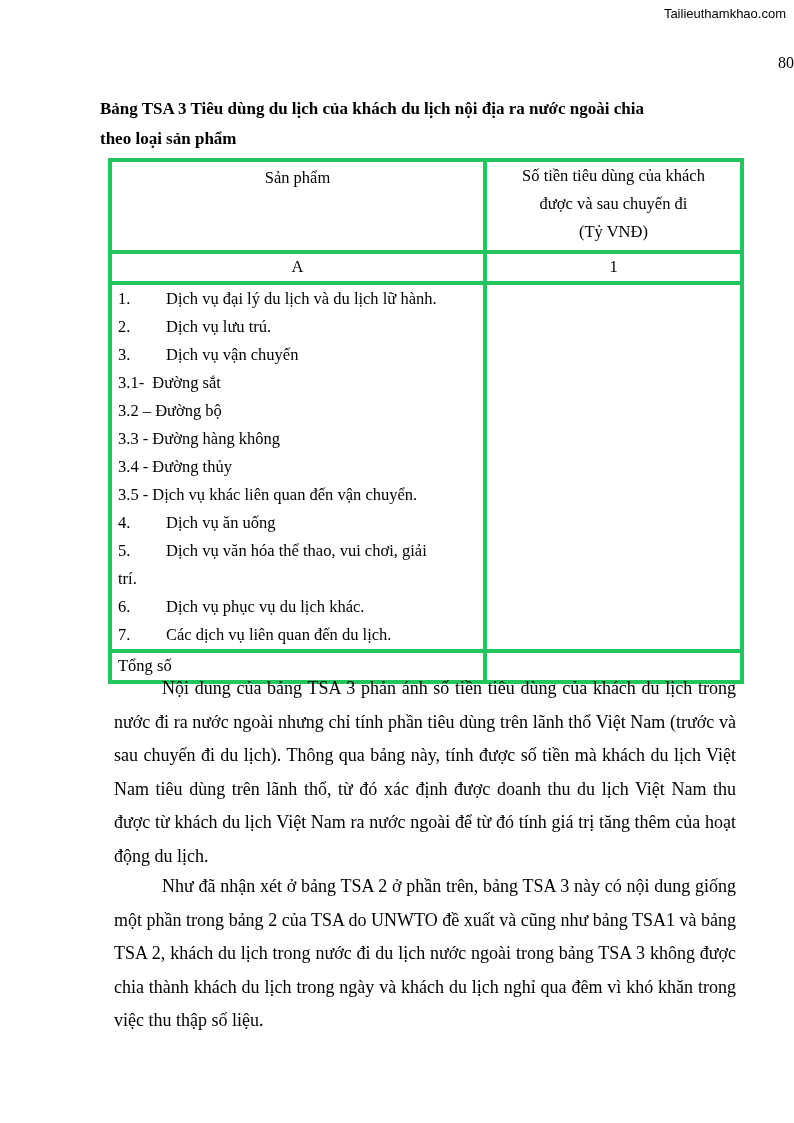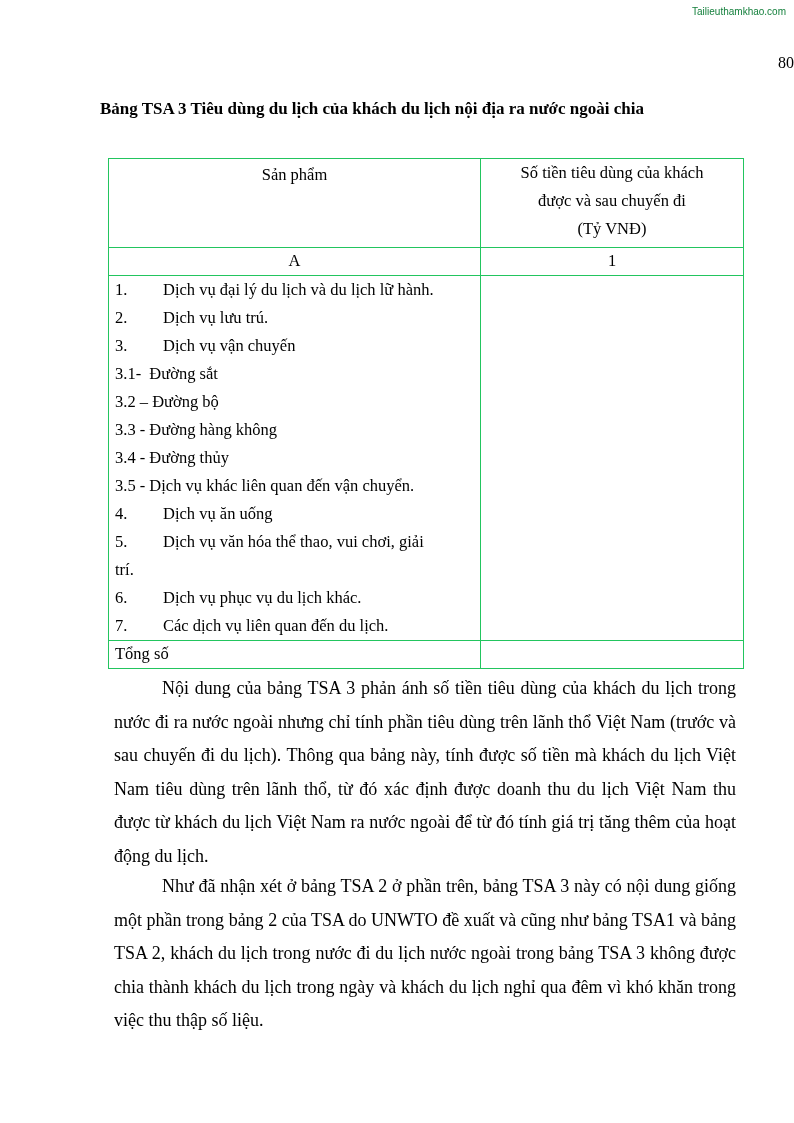--- a/index.html
+++ b/index.html
@@ -1,45 +1,46 @@
 <!DOCTYPE html>
 <html><head>
 <meta charset="utf-8">
 <style>
   html, body { margin:0; padding:0; background:#fff; }
   body { width:794px; height:1123px; position:relative; overflow:hidden;
          font-family:"Liberation Serif", "DejaVu Serif", serif; color:#000; }
   .watermark { position:absolute; top:6px; right:8px; font-family:"Liberation Sans", sans-serif;
-               font-size:10px; color:#15803d; }
+               font-size:13px; color:#000000; }
   .page-num { position:absolute; top:54px; left:0; width:794px; text-align:right; font-size:16px; }
   .title { position:absolute; top:94px; left:100px; width:640px; text-align:left;
            font-weight:bold; font-size:17px; line-height:30px; }
   table.tsa { position:absolute; top:158px; left:108px; width:636px; border-collapse:collapse;
               font-size:16.5px; }
-  table.tsa td { border:1px solid #22c55e; vertical-align:top; padding:0 6px; }
+  table.tsa td { border:4px solid #22c55e; vertical-align:top; padding:0 6px; }
   .c1 { width:359px; }
   .hdr td { height:86px; text-align:center; line-height:28px; padding-top:2px; }
   .hdr td.c1 { padding-top:2px; }
   .idx td { height:27px; text-align:center; line-height:26px; }
   .body td { height:362px; line-height:28px; padding-top:2px; }
   .item { display:flex; }
   .num { width:48px; flex:none; }
   .tot td { height:27px; line-height:26px; }
   .tot td.c1 { text-align:left; }
   .para { position:absolute; left:114px; width:622px; font-size:18px; line-height:33.6px;
           text-align:justify; text-indent:48px; margin:0; }
 </style>
 </head>
 <body>
 
 <div class="watermark">Tailieuthamkhao.com</div>
 <div class="page-num">80</div>
 
 <div class="title">
   <div>Bảng TSA 3 Tiêu dùng du lịch của khách du lịch nội địa ra nước ngoài chia</div>
+  <div>theo loại sản phẩm</div>
 </div>
 
 <table class="tsa">
   <tbody>
       <tr class="hdr">
     <td class="c1">Sản phẩm</td>
     <td>
       <div>Số tiền tiêu dùng của khách</div>
       <div>được và sau chuyến đi</div>
       <div>(Tỷ VNĐ)</div>

